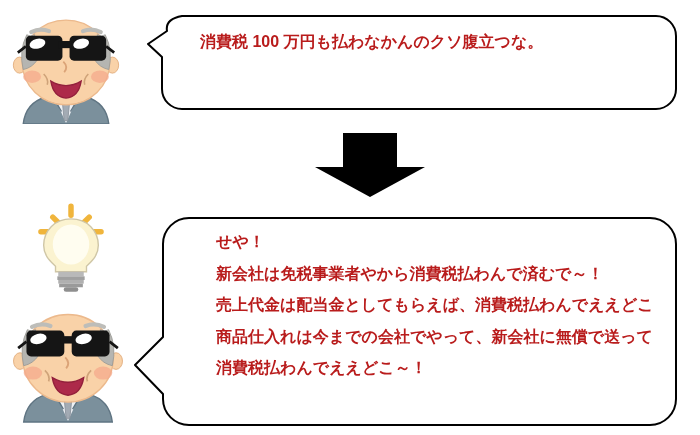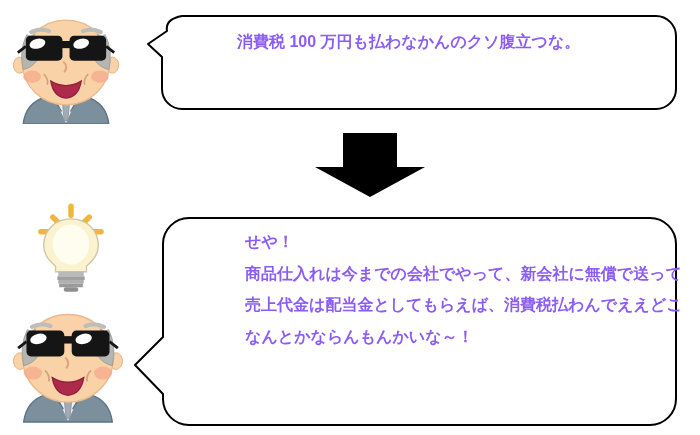--- a/index.html
+++ b/index.html
@@ -4,25 +4,25 @@
 <style>
   html,body{margin:0;padding:0;background:#ffffff;}
   #canvas{
     position:relative;width:700px;height:435px;background:#ffffff;overflow:hidden;
     font-family:"Liberation Sans","DejaVu Sans",sans-serif;
   }
   .abs{position:absolute;}
   #scene-svg{left:0;top:0;z-index:0;}
   .char-slot{z-index:1;}
   .bubble-text{
-    z-index:2;color:#8b5cf6;font-weight:bold;font-size:16px;
-    letter-spacing:0px;white-space:nowrap;margin-left:37px;
+    z-index:2;color:#b91c1c;font-weight:bold;font-size:16px;
+    letter-spacing:0px;white-space:nowrap;
   }
   #bubble1-text{left:200px;top:27px;width:460px;line-height:30px;}
-  #bubble2-text{left:208px;top:226px;width:465px;line-height:31.5px;}
+  #bubble2-text{left:216px;top:226px;width:465px;line-height:31.5px;}
   .line{height:inherit;}
 </style>
 </head>
 <body>
 
 <div id="canvas">
 
   <svg id="scene-svg" class="abs" width="700" height="435" viewBox="0 0 700 435">
 
     <path d="M 182 16 L 656 16 A 20 20 0 0 1 676 36 L 676 89 A 20 20 0 0 1 656 109
@@ -116,18 +116,19 @@
       <path d="M 48 82 Q 65 92 82 82 Q 79 100 65 101 Q 51 100 48 82 Z" fill="#ad2a4a" stroke="#93203c" stroke-width="1.5"></path>
     </svg>
   </div>
 
   <div id="bubble1-text" class="abs bubble-text">
     <div class="line">消費税 100 万円も払わなかんのクソ腹立つな。</div>
   </div>
 
   <div id="bubble2-text" class="abs bubble-text">
     <div class="line">せや！</div>
+    <div class="line">新会社は免税事業者やから消費税払わんで済むで～！</div>
+    <div class="line">売上代金は配当金としてもらえば、消費税払わんでええどこ</div>
     <div class="line">商品仕入れは今までの会社でやって、新会社に無償で送って</div>
-    <div class="line">売上代金は配当金としてもらえば、消費税払わんでええどこ</div>
-    <div class="line">なんとかならんもんかいな～！</div>
+    <div class="line">消費税払わんでええどこ～！</div>
   </div>
 
 </div>
 
 </body></html>

